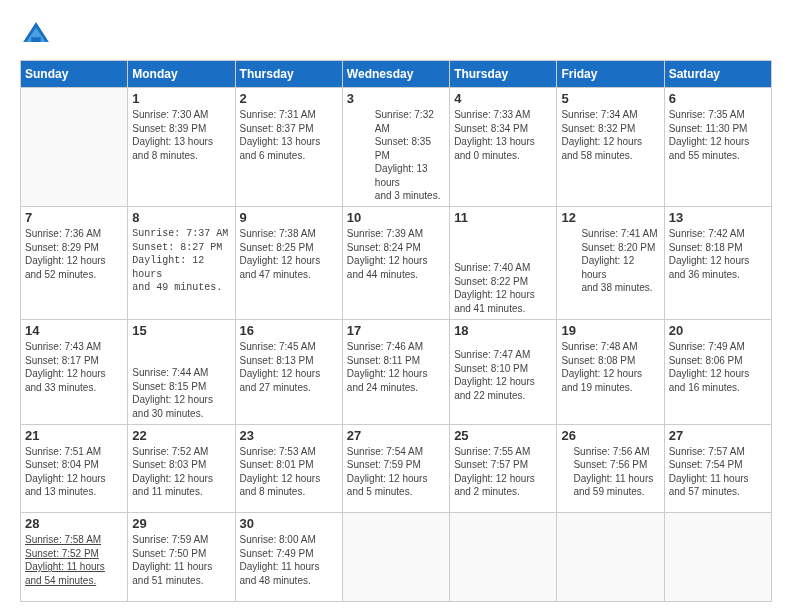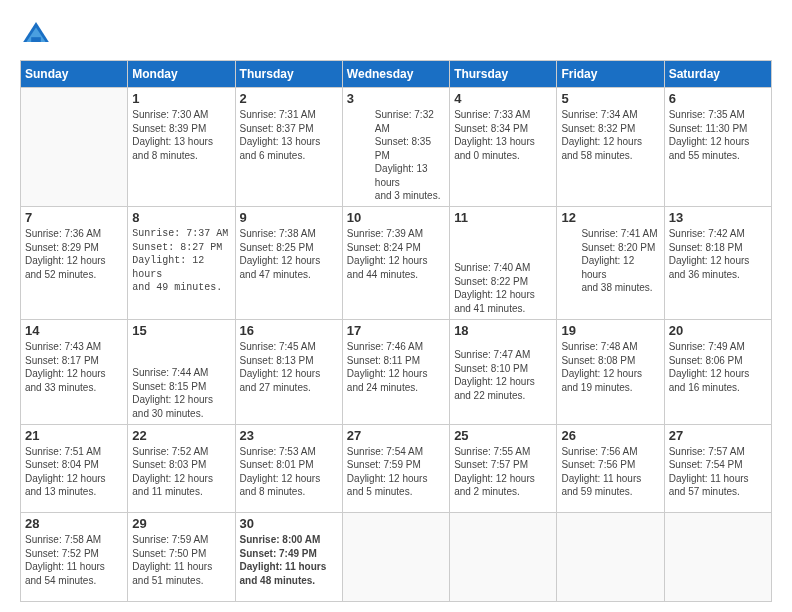--- a/index.html
+++ b/index.html
@@ -306,51 +306,51 @@
           </td>
           <td>
             <span class="day-number">25</span>
             <div class="day-info" style="white-space: pre-line;">Sunrise: 7:55 AM
 Sunset: 7:57 PM
 Daylight: 12 hours
 and 2 minutes.</div>
           </td>
           <td>
             <span class="day-number">26</span>
-            <div class="day-info" style="white-space: pre-line;">Sunrise: 7:56 AM
+            <div class="day-info" style="white-space: pre-line; margin-left: 12px;">Sunrise: 7:56 AM
 Sunset: 7:56 PM
 Daylight: 11 hours
 and 59 minutes.</div>
           </td>
           <td>
             <span class="day-number">27</span>
             <div class="day-info" style="white-space: pre-line;">Sunrise: 7:57 AM
 Sunset: 7:54 PM
 Daylight: 11 hours
 and 57 minutes.</div>
           </td>
         </tr>
         <tr>
           <td>
             <span class="day-number">28</span>
-            <div class="day-info" style="white-space: pre-line;">Sunrise: 7:58 AM
+            <div class="day-info" style="white-space: pre-line; text-decoration: underline;">Sunrise: 7:58 AM
 Sunset: 7:52 PM
 Daylight: 11 hours
 and 54 minutes.</div>
           </td>
           <td>
             <span class="day-number">29</span>
             <div class="day-info" style="white-space: pre-line;">Sunrise: 7:59 AM
 Sunset: 7:50 PM
 Daylight: 11 hours
 and 51 minutes.</div>
           </td>
           <td>
             <span class="day-number">30</span>
-            <div class="day-info" style="white-space: pre-line; font-weight: bold;">Sunrise: 8:00 AM
+            <div class="day-info" style="white-space: pre-line;">Sunrise: 8:00 AM
 Sunset: 7:49 PM
 Daylight: 11 hours
 and 48 minutes.</div>
           </td>
           <td class="empty-cell"></td>
           <td class="empty-cell"></td>
           <td class="empty-cell"></td>
           <td class="empty-cell"></td>
         </tr>
       </tbody>

